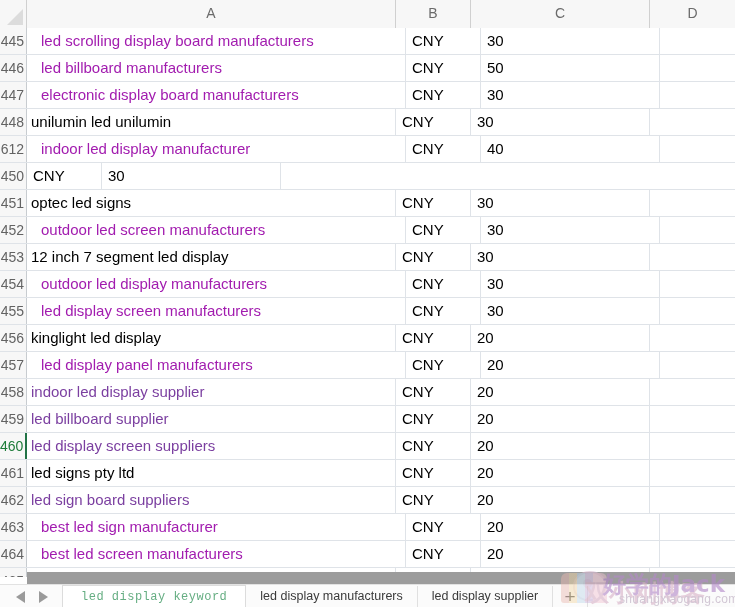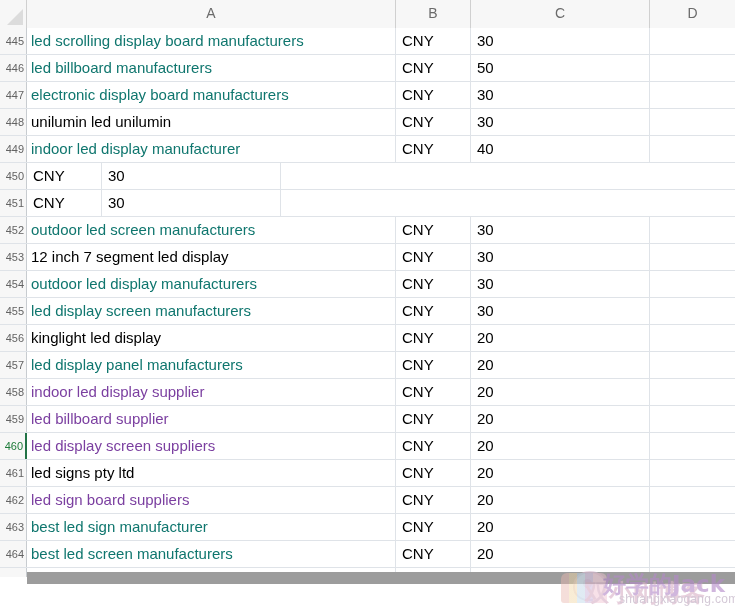--- a/index.html
+++ b/index.html
@@ -25,32 +25,32 @@
         border-right:1px solid #d0d0d0;overflow:hidden;white-space:nowrap;}
   .colh.a{width:369px;min-width:369px;}
   .colh.b{width:75px;min-width:75px;}
   .colh.c{width:179px;min-width:179px;}
   .colh.d{width:85px;min-width:85px;border-right:none;}
 
   .body-rows{position:relative;}
   .row{display:flex;height:27px;box-sizing:border-box;border-bottom:1px solid #dfe3e8;}
   .rh{width:27px;min-width:27px;box-sizing:border-box;
       border-right:1px solid #c8ccd0;background:#f7f7f7;
-      font-size:11px;color:#636363;text-align:right;padding-right:2px;
+      font-size:14px;color:#636363;text-align:right;padding-right:2px;
       line-height:26px;overflow:hidden;}
   .row.active .rh{color:#1e7c3a;border-right:2px solid #217346;font-weight:400;}
 
   .cell{box-sizing:border-box;border-right:1px solid #dfe3e8;
         font-size:15px;color:#000;line-height:26px;overflow:hidden;
         white-space:nowrap;padding-left:4px;}
   .cell.a{width:369px;min-width:369px;}
   .cell.b{width:75px;min-width:75px;padding-left:6px;}
   .cell.c{width:179px;min-width:179px;padding-left:6px;font-weight:normal;}
   .cell.d{width:85px;min-width:85px;border-right:none;}
-  .cell.a.blue{color:#0f766e;}
+  .cell.a.blue{color:#a21caf;margin-left:10px;}
   .cell.a.purple{color:#7b3fa0;}
   .cell.a.black{color:#000;}
 
   
   .row.clipped{height:22px;overflow:hidden;}
   .row.clipped .rh{line-height:26px;}
   .row.clipped .cell{line-height:26px;}
 
   
   .hscroll{position:absolute;left:27px;top:572px;width:708px;height:12px;background:#9c9c9c;}
@@ -133,34 +133,35 @@
           <div class="cell d"></div>
         </div>
         <div class="row">
           <div class="rh">448</div>
           <div class="cell a black">unilumin led unilumin</div>
           <div class="cell b">CNY</div>
           <div class="cell c">30</div>
           <div class="cell d"></div>
         </div>
         <div class="row">
-          <div class="rh">449</div>
+          <div class="rh">612</div>
           <div class="cell a blue">indoor led display manufacturer</div>
           <div class="cell b">CNY</div>
           <div class="cell c">40</div>
           <div class="cell d"></div>
         </div>
         <div class="row">
           <div class="rh">450</div>
           <div class="cell b">CNY</div>
           <div class="cell c">30</div>
           <div class="cell d"></div>
         </div>
         <div class="row">
           <div class="rh">451</div>
+          <div class="cell a black">optec led signs</div>
           <div class="cell b">CNY</div>
           <div class="cell c">30</div>
           <div class="cell d"></div>
         </div>
         <div class="row">
           <div class="rh">452</div>
           <div class="cell a blue">outdoor led screen manufacturers</div>
           <div class="cell b">CNY</div>
           <div class="cell c">30</div>
           <div class="cell d"></div>
@@ -254,20 +255,32 @@
           <div class="cell a black">led production display board</div>
           <div class="cell b">CNY</div>
           <div class="cell c">20</div>
           <div class="cell d"></div>
         </div>
       </div>
   </div>
 
   <div class="hscroll"></div>
 
+  <div class="tabbar">
+    <div class="navbtns">
+      <div class="navarrow left"></div>
+      <div class="navarrow right"></div>
+    </div>
+    <div id="tabs-host" style="display:flex;align-items:center;">
+        <div class="tab active">led display keyword</div>
+        <div class="tab">led display manufacturers</div>
+        <div class="tab">led display supplier</div>
+      </div>
+    <div class="addtab">+</div>
+  </div>
 
   <div class="wm">
     <div class="wm-blob">
       <div class="wm-face"></div>
       <div class="wm-ear"></div>
     </div>
     <div class="wm-stripes"></div>
     <div class="wm-cn2">双小刚博客</div>
     <div class="wm-cn">好学的Jack</div>
     <div class="wm-url">shuangxiaogang.com</div>

